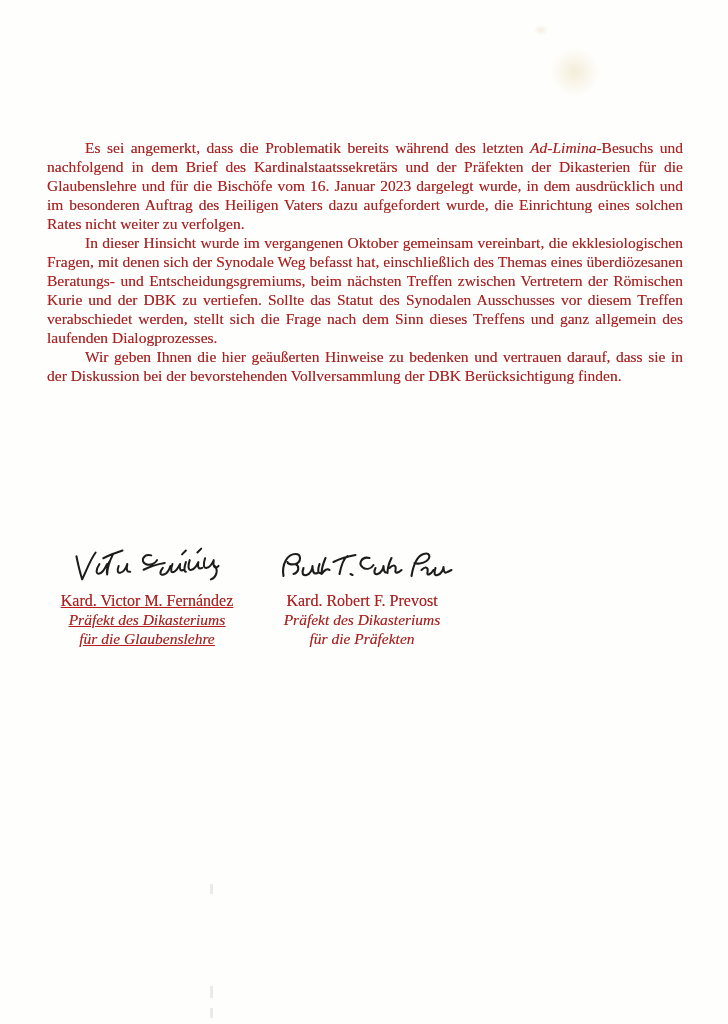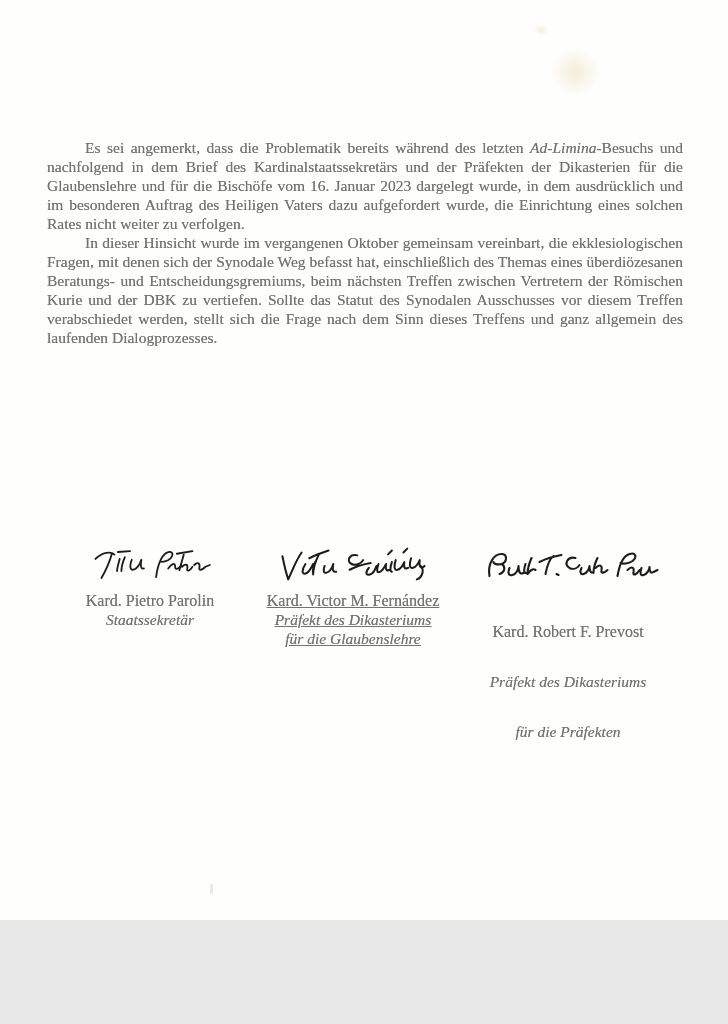--- a/index.html
+++ b/index.html
@@ -1,24 +1,24 @@
 <!DOCTYPE html>
 <html><head>
 <meta charset="utf-8">
 <style>
   html, body { margin: 0; padding: 0; }
   body { background: #e8e8e8; }
   .page {
     position: relative;
     width: 728px;
-    height: 920px;
+    height: 1024px;
     background: #fefefd;
     overflow: hidden;
     font-family: "Liberation Serif", "DejaVu Serif", serif;
-    color: #737373;
+    color: #b91c1c;
   }
   
   .stain {
     position: absolute;
     pointer-events: none;
   }
   .stain-big {
     left: 540px; top: 38px; width: 70px; height: 68px;
     background: radial-gradient(closest-side, rgba(235,222,185,0.55), rgba(235,222,185,0.0) 72%);
   }
@@ -61,21 +61,21 @@
     text-shadow: 0 0 0.4px rgba(20,20,20,0.45);
   }
   .sig-col {
     display: flex;
     flex-direction: column;
     align-items: center;
     text-align: center;
   }
   .sig-col.c1 { width: 206px; }
   .sig-col.c2 { width: 200px; text-decoration: underline; }
-  .sig-col.c3 { width: 230px; gap: 31px; }
+  .sig-col.c3 { width: 230px; }
   .sig-script {
     height: 52px;
     display: flex;
     align-items: flex-end;
     justify-content: center;
   }
   .sig-script svg {
     stroke: #1c1c1c;
     fill: none;
     stroke-linecap: round;
@@ -101,39 +101,25 @@
 
   <div class="stain stain-small"></div>
   <div class="stain stain-big"></div>
   <div class="scan-mark m1"></div>
   <div class="scan-mark m2"></div>
   <div class="scan-mark m3"></div>
 
   <div class="letter-body">
     <p><span>Es sei angemerkt, dass die Problematik bereits während des letzten </span><span class="italic">Ad-Limina-</span><span>Besuchs und nachfolgend in dem Brief des Kardinalstaatssekretärs und der Präfekten der Dikasterien für die Glaubenslehre und für die Bischöfe vom 16. Januar 2023 dargelegt wurde, in dem ausdrücklich und im besonderen Auftrag des Heiligen Vaters dazu aufgefordert wurde, die Einrichtung eines solchen Rates nicht weiter zu verfolgen.</span></p>
     <p>In dieser Hinsicht wurde im vergangenen Oktober gemeinsam vereinbart, die ekklesiologischen Fragen, mit denen sich der Synodale Weg befasst hat, einschließlich des Themas eines überdiözesanen Beratungs- und Entscheidungsgremiums, beim nächsten Treffen zwischen Vertretern der Römischen Kurie und der DBK zu vertiefen. Sollte das Statut des Synodalen Ausschusses vor diesem Treffen verabschiedet werden, stellt sich die Frage nach dem Sinn dieses Treffens und ganz allgemein des laufenden Dialogprozesses.</p>
+    <p>Wir geben Ihnen die hier geäußerten Hinweise zu bedenken und vertrauen darauf, dass sie in der Diskussion bei der bevorstehenden Vollversammlung der DBK Berücksichtigung finden.</p>
   </div>
 
   <div class="signature-block">
 
-    <div class="sig-col c1">
-      <div class="sig-script">
-        <svg width="130" height="46" viewBox="0 0 150 44" stroke-width="2.1">
-          <path d="M12 15 C20 7 30 6 34 10 M31 9 C28 20 23 30 19 37"></path>
-          <path d="M40 15 C38 22 37 27 37 29 M46 13 C43 20 42 26 42 29 M38 7 L52 6"></path>
-          <path d="M54 16 C51 24 52 29 57 27 C62 25 64 19 65 16 C64 22 64 27 68 26"></path>
-          <path d="M82 36 C84 22 88 12 94 8 C100 5 103 9 99 14 C95 18 89 19 87 18"></path>
-          <path d="M96 26 C100 20 104 19 104 24 C104 28 108 27 111 22 M114 10 C112 17 110 24 109 28 M112 24 C116 20 119 21 118 26 C117 30 121 29 124 24 M126 22 C130 18 133 20 132 25 C131 29 135 28 139 24 L144 22"></path>
-          <path d="M106 9 L124 6"></path>
-        </svg>
-      </div>
-      <div class="sig-name">Kard. Pietro Parolin</div>
-      <div class="sig-title">Staatssekretär</div>
-      <div class="sig-title"></div>
-    </div>
 
     <div class="sig-col c2">
       <div class="sig-script">
         <svg width="168" height="48" viewBox="0 0 175 48" stroke-width="2.1">
           <path d="M14 16 C16 26 18 34 20 40 C24 32 28 20 34 12"></path>
           <path d="M38 24 C34 30 34 35 38 34 C42 33 44 28 46 24 M48 22 C46 28 45 33 46 34 M52 14 C48 22 46 30 46 35 M42 18 C48 15 56 12 62 10"></path>
           <path d="M58 26 C56 31 57 34 60 33 C64 32 66 27 67 24 C66 29 66 33 70 32"></path>
           <path d="M92 15 C84 13 80 21 86 24 C90 26 96 24 98 20 M84 30 C92 26 100 24 106 23"></path>
           <path d="M104 28 C100 33 101 36 105 35 C109 34 111 29 112 26 M114 24 C112 30 112 34 116 32 C119 30 121 26 122 24 C121 29 122 32 126 30 M128 22 C126 28 126 32 128 32 M132 20 C130 26 130 31 134 30 C138 29 140 24 141 22 C140 27 141 30 145 28 M148 18 C146 24 146 29 150 28 C154 27 156 22 157 20 C156 26 158 30 162 26"></path>
           <path d="M124 14 L128 10 M140 12 L144 8"></path>

